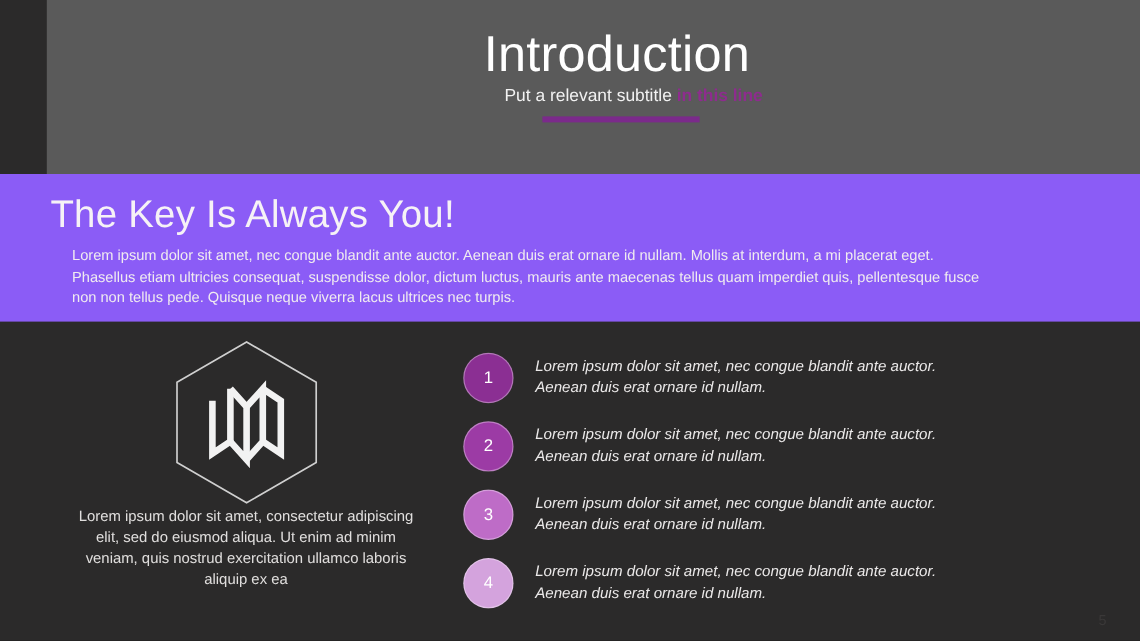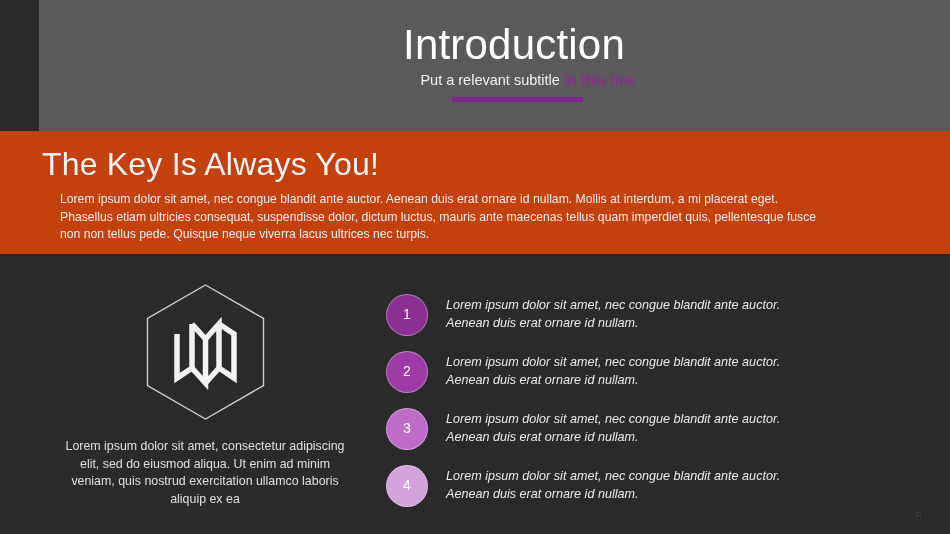--- a/index.html
+++ b/index.html
@@ -61,24 +61,24 @@
     top: 97px;
     width: 131px;
     height: 5px;
     background: #7b2a8b;
   }
 
   
   .band {
     position: absolute;
     left: 0;
-    top: 131px;
+    top: 145px;
     width: 950px;
     height: 123px;
-    background: #c2410c;
+    background: #8b5cf6;
   }
   .band-title {
     position: absolute;
     left: 42px;
     top: 11px;
     font-size: 32px;
     font-weight: 400;
     color: #f6f2f6;
     line-height: 44px;
     letter-spacing: 0.2px;
@@ -103,21 +103,21 @@
     text-align: center;
   }
   .hex-wrap {
     position: relative;
     width: 125px;
     height: 140px;
     margin: 0 auto;
   }
   .hex-svg { display: block; }
   .left-text {
-    margin-top: 16px;
+    margin-top: 0;
     font-size: 12.4px;
     color: #e0dedd;
     line-height: 17.5px;
   }
 
   
   .right-col {
     position: absolute;
     left: 386px;
     top: 294px;

